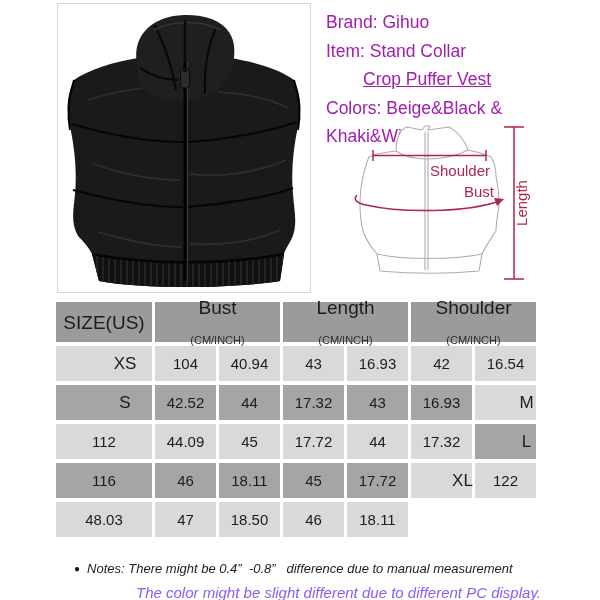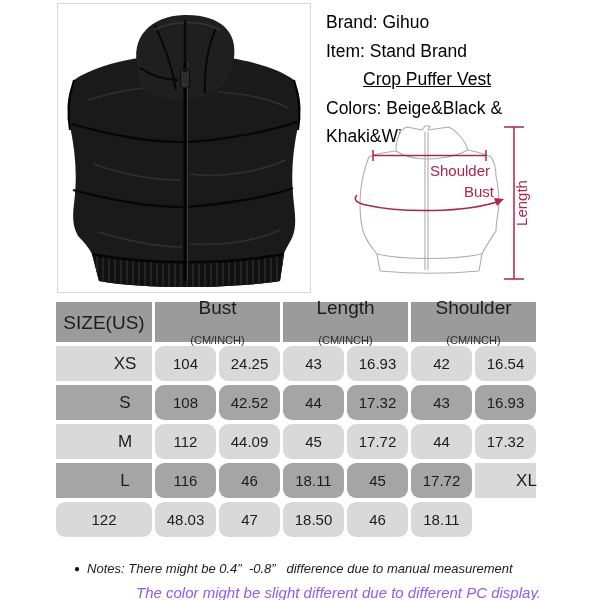--- a/index.html
+++ b/index.html
@@ -5,21 +5,21 @@
   html,body{margin:0;padding:0;background:#ffffff;}
   .stage{position:relative;width:600px;height:600px;background:#ffffff;overflow:hidden;
          font-family:"Liberation Sans",sans-serif;}
 
   
   .photo-frame{position:absolute;left:57px;top:3px;width:254px;height:290px;
                border:1px solid #d8d8d8;box-sizing:border-box;background:#ffffff;}
   .photo-frame svg{display:block;width:100%;height:100%;}
 
   
-  .info{position:absolute;left:326px;top:8px;width:270px;color:#000000;
+  .info{position:absolute;left:326px;top:8px;width:270px;color:#a21caf;
         font-size:17.5px;line-height:28.5px;}
   .info .indent{padding-left:37px;text-decoration:underline;}
 
   
   .diagram{position:absolute;left:353px;top:124px;width:192px;height:172px;}
   .diagram svg{display:block;width:100%;height:100%;}
   .diagram text{font-family:"Liberation Sans",sans-serif;font-size:15px;}
 
   
   .size-table{position:absolute;left:56px;top:302px;display:grid;
@@ -28,21 +28,21 @@
               gap:4px 3px;}
   .cell{display:flex;align-items:center;justify-content:center;color:#1c1c1c;}
   .hdr{background:#9b9b9b;flex-direction:column;line-height:1;}
   .hdr.group{grid-column:span 2;}
   .size-hdr{font-size:19px;}
   .g-label{font-size:19px;}
   .g-unit{font-size:11px;margin-top:18px;color:#2e2e2e;}
   .light{background:#d9d9d9;}
   .dark{background:#a5a5a5;}
   .size-cell{font-size:17px;padding-left:42px;}
-  .val{font-size:15px;border-radius:9px;}
+  .val{font-size:15px;}
 
   
   .note-line1{position:absolute;left:74px;top:561px;display:flex;align-items:center;gap:7px;}
   .note-bullet{font-size:10px;color:#111;font-style:normal;}
   .note-text{font-size:13px;font-style:italic;color:#1c1c1c;white-space:pre-wrap;}
   .note-line2{position:absolute;left:136px;top:584px;font-size:15px;font-style:italic;
               color:#8b5cf6;white-space:pre-wrap;}
 </style>
 </head>
 <body>
@@ -95,21 +95,21 @@
       <line x1="127" y1="16" x2="127" y2="58" stroke="#0a0a0a" stroke-width="2.5"></line>
       <line x1="127" y1="58" x2="127" y2="277" stroke="#020202" stroke-width="3"></line>
       <line x1="129.5" y1="58" x2="129.5" y2="277" stroke="#3a3a3a" stroke-width="1"></line>
       <rect x="122.5" y="64" width="9" height="20" rx="3" fill="#2d2d2d" stroke="#0a0a0a"></rect>
       <circle cx="127" cy="66" r="2.5" fill="#111111"></circle>
     </svg>
   </div>
 
   <div class="info">
     <div>Brand: Gihuo</div>
-    <div>Item: Stand Brand</div>
+    <div>Item: Stand Collar</div>
     <div class="indent">Crop Puffer Vest</div>
     <div>Colors: Beige&amp;Black &amp; Khaki&amp;Wine</div>
   </div>
 
   <div class="diagram">
     <svg viewBox="0 0 192 172">
 
       <g stroke="#adadad" stroke-width="1.1" fill="#ffffff" stroke-linejoin="round">
         <path d="M16,33 C24,29 35,28 43,27 C43,15 47,5 54,3
                  L69,6 L72,2 L77,2 L75,6 L96,3
@@ -150,28 +150,27 @@
       <div class="g-label">Length</div>
       <div class="g-unit">(CM/INCH)</div>
     </div>
     <div class="cell hdr group">
       <div class="g-label">Shoulder</div>
       <div class="g-unit">(CM/INCH)</div>
     </div>
 
     <div class="cell light size-cell">XS</div>
     <div class="cell light val">104</div>
-    <div class="cell light val">24.25</div>
+    <div class="cell light val">40.94</div>
     <div class="cell light val">43</div>
     <div class="cell light val">16.93</div>
     <div class="cell light val">42</div>
     <div class="cell light val">16.54</div>
 
     <div class="cell dark size-cell">S</div>
-    <div class="cell dark val">108</div>
     <div class="cell dark val">42.52</div>
     <div class="cell dark val">44</div>
     <div class="cell dark val">17.32</div>
     <div class="cell dark val">43</div>
     <div class="cell dark val">16.93</div>
 
     <div class="cell light size-cell">M</div>
     <div class="cell light val">112</div>
     <div class="cell light val">44.09</div>
     <div class="cell light val">45</div>

